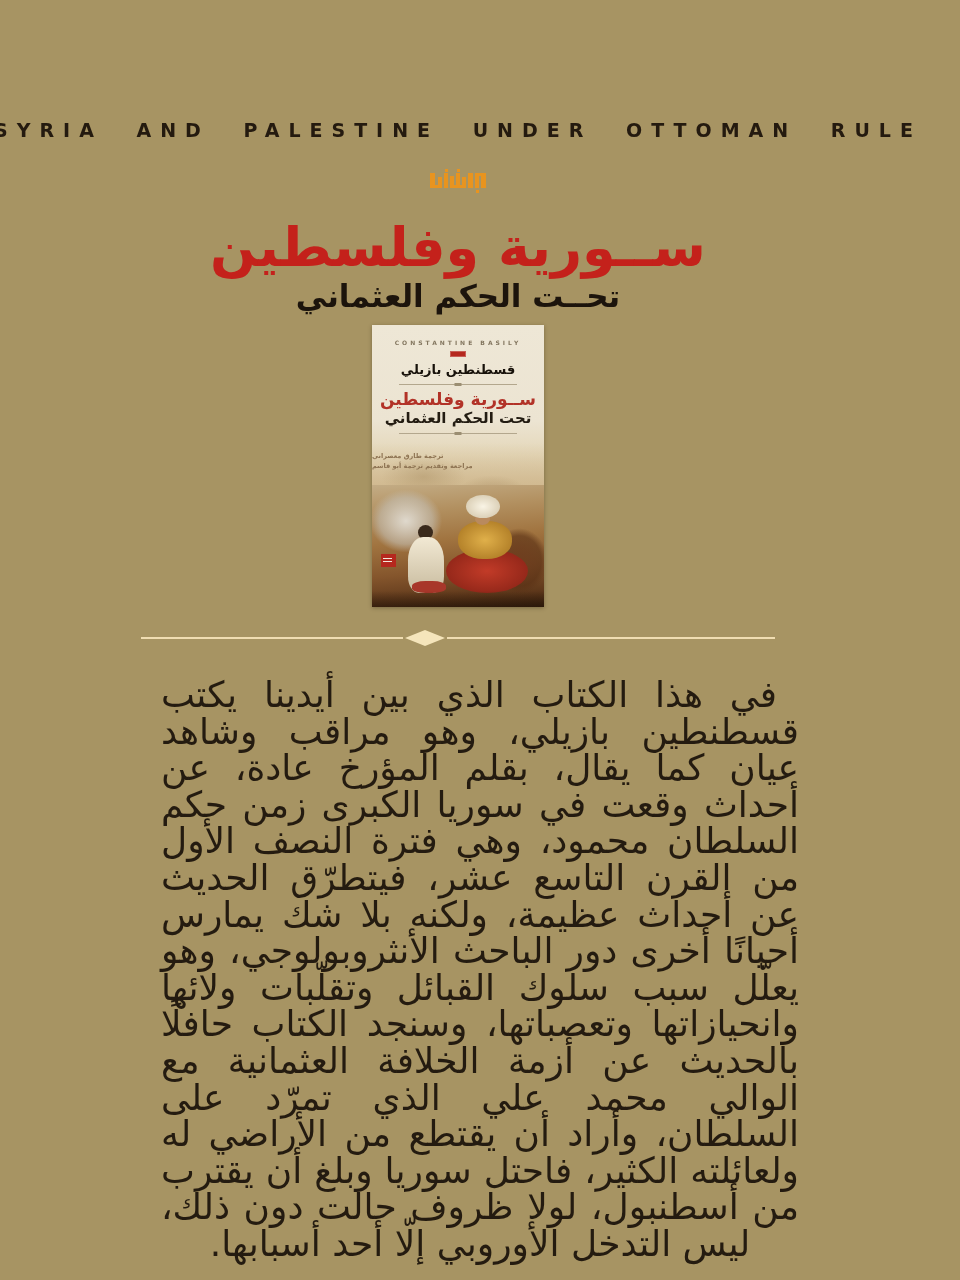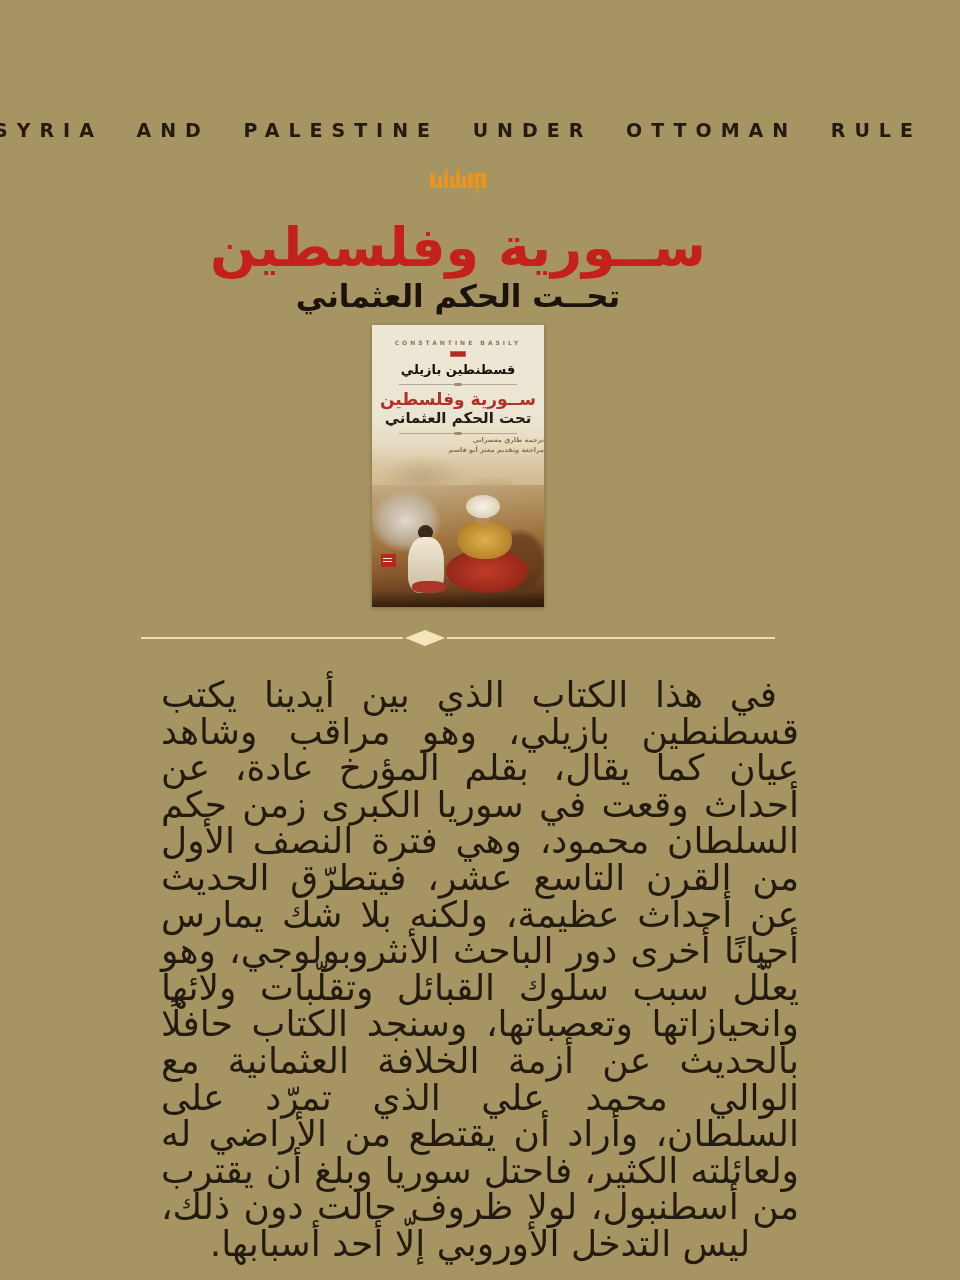--- a/index.html
+++ b/index.html
@@ -56,21 +56,21 @@
   }
   .cover-title-ar{
     margin-top:5px;text-align:center;direction:rtl;
     color:#b23227;font-size:17px;font-weight:bold;line-height:1.1;
   }
   .cover-subtitle-ar{
     margin-top:1px;text-align:center;direction:rtl;
     color:#231c12;font-size:15px;font-weight:bold;line-height:1.2;
   }
   .cover-trans{
-    margin-top:2px;text-align:right;direction:rtl;
+    margin-top:18px;text-align:left;direction:rtl;
     color:#8d7352;font-size:6.5px;font-weight:bold;line-height:1.5;
   }
   
   .map-zone{
     position:absolute;z-index:1;left:0;top:118px;width:100%;height:84px;
     background:
       radial-gradient(60px 30px at 30% 40%, rgba(167,140,96,0.45), transparent 70%),
       radial-gradient(50px 26px at 70% 60%, rgba(150,120,78,0.4), transparent 70%),
       linear-gradient(180deg, rgba(222,205,170,0) 0%, rgba(205,180,136,0.75) 60%, rgba(182,148,99,0.95) 100%);
   }
@@ -151,21 +151,21 @@
     <div class="cover-inner">
       <div class="cover-author-en">CONSTANTINE BASILY</div>
       <div class="cover-badge"></div>
       <div class="cover-author-ar" lang="ar">قسطنطين بازيلي</div>
       <div class="cover-rule"></div>
       <div class="cover-title-ar" lang="ar">ســورية وفلسطين</div>
       <div class="cover-subtitle-ar" lang="ar">تحت الحكم العثماني</div>
       <div class="cover-rule"></div>
       <div class="cover-trans" lang="ar">
         <div>ترجمة طارق معصراني</div>
-        <div>مراجعة وتقديم معتز أبو قاسم</div>
+        <div>مراجعة وتقديم ترجمة أبو قاسم</div>
       </div>
     </div>
     <div class="map-zone"></div>
     <div class="cover-art">
       <div class="art-smoke"></div>
       <div class="art-lion"></div>
       <div class="art-pants"></div>
       <div class="art-body"></div>
       <div class="art-face"></div>
       <div class="art-turban"></div>

